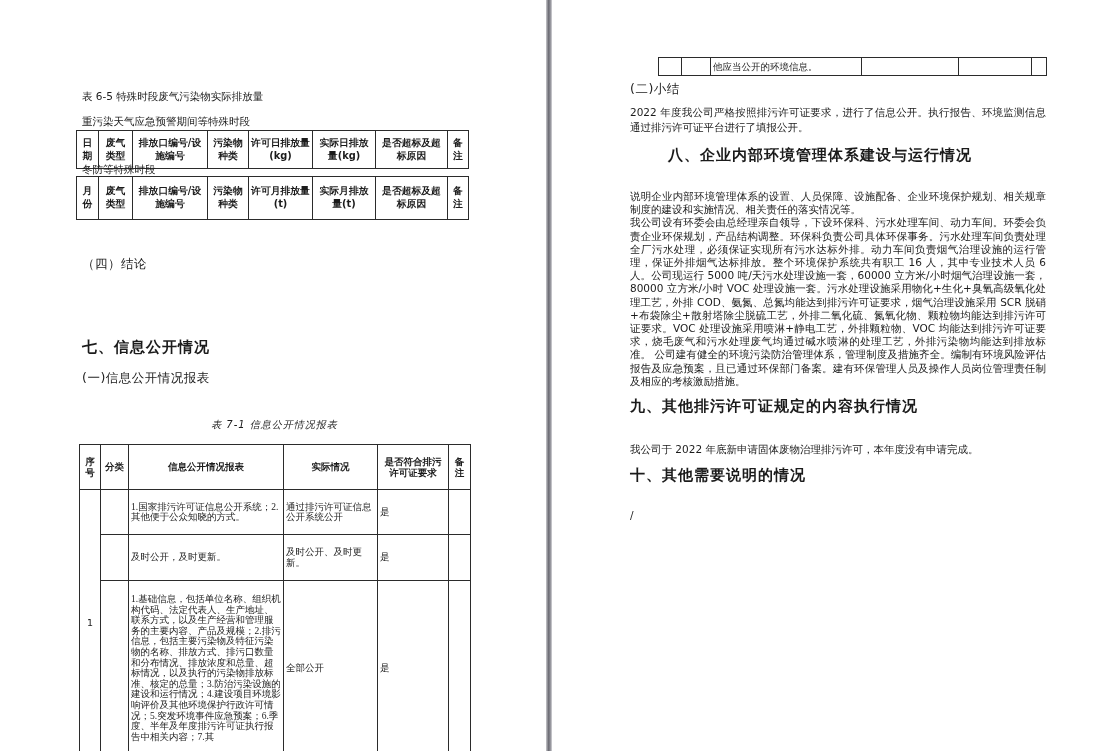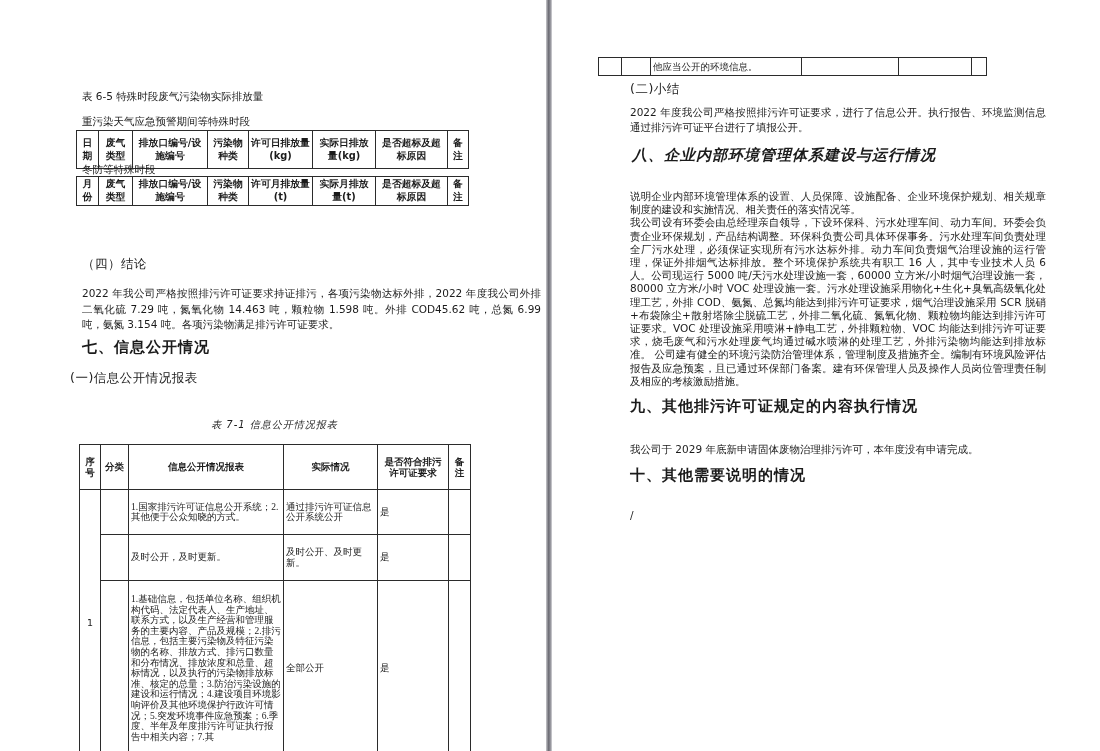--- a/index.html
+++ b/index.html
@@ -81,38 +81,37 @@
       <col style="width:22px">
         <col style="width:34px">
         <col style="width:75px">
         <col style="width:41px">
       <col style="width:64px">
         <col style="width:63px">
         <col style="width:72px">
         <col style="width:21px">
     </colgroup>
     <tbody>
-        <tr style="height:29px;">
+        <tr style="height:43px;">
       <th>月份</th>
       <th>废气类型</th>
       <th>排放口编号/设施编号</th>
       <th>污染物种类</th>
       <th>许可月排放量(t)</th>
       <th>实际月排放量(t)</th>
       <th>是否超标及超标原因</th>
       <th>备注</th>
     </tr>
   </tbody>
     </table>
 
   <div class="abs sub-heading" style="left:82px;top:256px;">（四）结论</div>
-  <div class="abs para" style="left:82px;top:286px;width:459px;">2022 年我公司严格按照排污许可证要求持证排污，各项污染物达标外排，2022 年度我公司外排二氧化硫 7.29 吨，氮氧化物 14.463 吨，颗粒物 1.598 吨。外排 COD45.62 吨，总氮 6.99 吨，氨氮 3.154 吨。各项污染物满足排污许可证要求。</div>
 
   <div class="abs big-heading" style="left:82px;top:338px;">七、信息公开情况</div>
-  <div class="abs sub-heading" style="left:70px;top:370px;">(一)信息公开情况报表</div>
+  <div class="abs sub-heading" style="left:82px;top:370px;">(一)信息公开情况报表</div>
 
   <div class="abs caption" style="left:79px;top:418px;width:391px;font-style:italic;">表 7-1 信息公开情况报表</div>
 
   <table class="t t71 abs" style="left:79px;top:444px;width:391px;">
     <colgroup>
       <col style="width:21px">
         <col style="width:28px">
         <col style="width:155px">
       <col style="width:94px">
         <col style="width:71px">
@@ -147,21 +146,21 @@
       <td class="txt">1.基础信息，包括单位名称、组织机构代码、法定代表人、生产地址、联系方式，以及生产经营和管理服务的主要内容、产品及规模；2.排污信息，包括主要污染物及特征污染物的名称、排放方式、排污口数量和分布情况、排放浓度和总量、超标情况，以及执行的污染物排放标准、核定的总量；3.防治污染设施的建设和运行情况；4.建设项目环境影响评价及其他环境保护行政许可情况；5.突发环境事件应急预案；6.季度、半年及年度排污许可证执行报告中相关内容；7.其</td>
       <td class="txt">全部公开</td>
       <td class="txt">是</td>
       <td class="txt"></td>
     </tr>
   </tbody>
     </table>
 
   <div class="divider"></div>
 
-  <table class="t tcont abs" style="left:598px;top:57px;width:388px;">
+  <table class="t tcont abs" style="left:658px;top:57px;width:388px;">
     <colgroup>
       <col style="width:23px">
         <col style="width:29px">
         <col style="width:151px">
       <col style="width:97px">
         <col style="width:73px">
         <col style="width:15px">
     </colgroup>
     <tbody>
         <tr style="height:18px;">
@@ -171,25 +170,25 @@
       <td></td>
       <td></td>
       <td></td>
     </tr>
   </tbody>
     </table>
 
   <div class="abs sub-heading" style="left:630px;top:81px;">(二)小结</div>
   <div class="abs para" style="left:630px;top:105px;width:416px;line-height:15px;">2022 年度我公司严格按照排污许可证要求，进行了信息公开。执行报告、环境监测信息通过排污许可证平台进行了填报公开。</div>
 
-  <div class="abs big-heading" style="left:632px;top:146px;font-style:italic;">八、企业内部环境管理体系建设与运行情况</div>
+  <div class="abs big-heading" style="left:668px;top:146px;">八、企业内部环境管理体系建设与运行情况</div>
   <div class="abs para-dense" style="left:630px;top:190px;width:416px;">
     <p>说明企业内部环境管理体系的设置、人员保障、设施配备、企业环境保护规划、相关规章制度的建设和实施情况、相关责任的落实情况等。</p>
     <p>我公司设有环委会由总经理亲自领导，下设环保科、污水处理车间、动力车间。环委会负责企业环保规划，产品结构调整。环保科负责公司具体环保事务。污水处理车间负责处理全厂污水处理，必须保证实现所有污水达标外排。动力车间负责烟气治理设施的运行管理，保证外排烟气达标排放。整个环境保护系统共有职工 16 人，其中专业技术人员 6 人。公司现运行 5000 吨/天污水处理设施一套，60000 立方米/小时烟气治理设施一套，80000 立方米/小时 VOC 处理设施一套。污水处理设施采用物化+生化+臭氧高级氧化处理工艺，外排 COD、氨氮、总氮均能达到排污许可证要求，烟气治理设施采用 SCR 脱硝+布袋除尘+散射塔除尘脱硫工艺，外排二氧化硫、氮氧化物、颗粒物均能达到排污许可证要求。VOC 处理设施采用喷淋+静电工艺，外排颗粒物、VOC 均能达到排污许可证要求，烧毛废气和污水处理废气均通过碱水喷淋的处理工艺，外排污染物均能达到排放标准。 公司建有健全的环境污染防治管理体系，管理制度及措施齐全。编制有环境风险评估报告及应急预案，且已通过环保部门备案。建有环保管理人员及操作人员岗位管理责任制及相应的考核激励措施。</p>
   </div>
 
   <div class="abs big-heading" style="left:630px;top:397px;">九、其他排污许可证规定的内容执行情况</div>
-  <div class="abs para" style="left:630px;top:442px;width:416px;">我公司于 2029 年底新申请固体废物治理排污许可，本年度没有申请完成。</div>
+  <div class="abs para" style="left:630px;top:442px;width:416px;">我公司于 2022 年底新申请固体废物治理排污许可，本年度没有申请完成。</div>
 
   <div class="abs big-heading" style="left:630px;top:466px;">十、其他需要说明的情况</div>
   <div class="abs para" style="left:630px;top:508px;">/</div>
 
 </div>
 
 </body></html>

